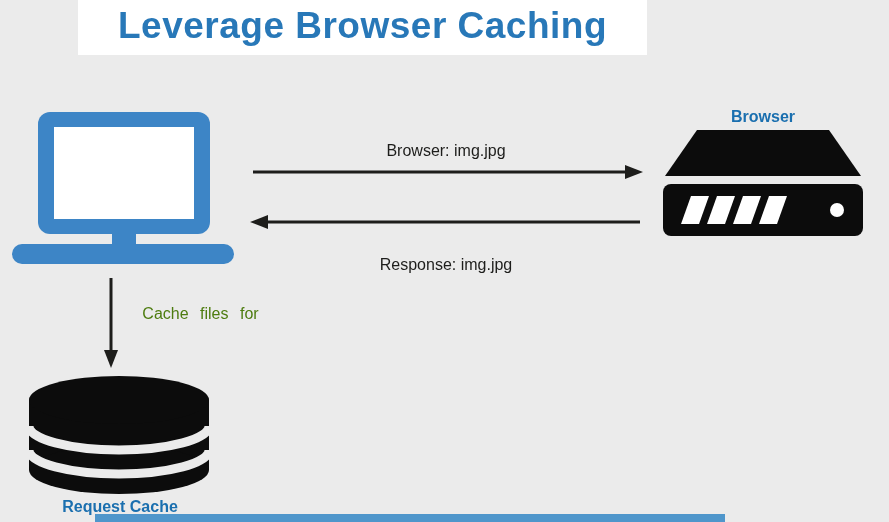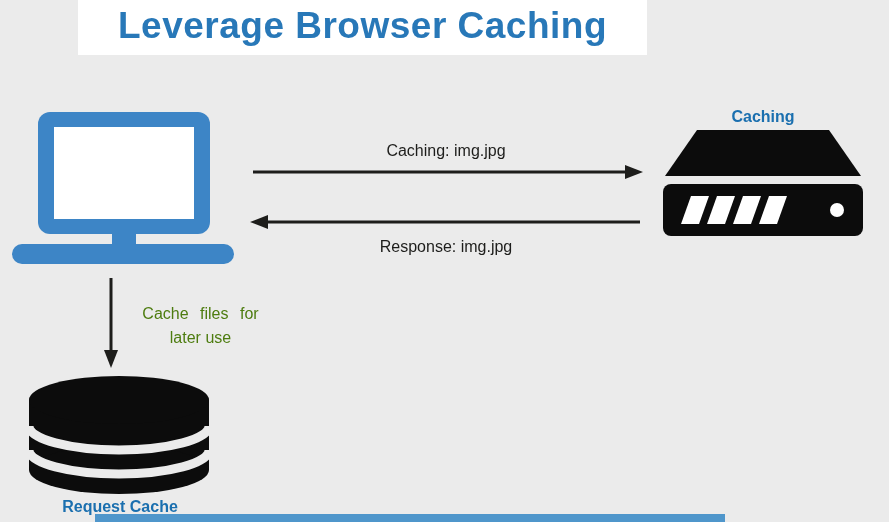--- a/index.html
+++ b/index.html
@@ -71,62 +71,61 @@
 
   <div class="abs" style="left:12px; top:112px;">
     <svg width="222" height="158" viewBox="0 0 222 158">
       <rect x="26" y="0" width="172" height="122" rx="12" fill="#3d85c6"></rect>
       <rect x="42" y="15" width="140" height="92" fill="#ffffff"></rect>
       <rect x="100" y="118" width="24" height="14" fill="#3d85c6"></rect>
       <rect x="0" y="132" width="222" height="20" rx="10" fill="#3d85c6"></rect>
     </svg>
   </div>
 
-  <div class="abs blue-label" style="left:663px; top:108px; width:200px;">Caching</div>
+  <div class="abs blue-label" style="left:663px; top:108px; width:200px;">Browser</div>
 
   <div class="abs" style="left:663px; top:130px;">
     <svg width="200" height="113" viewBox="0 0 200 113">
       <polygon points="34,0 166,0 198,46 2,46" fill="#0c0c0c"></polygon>
       <rect x="0" y="54" width="200" height="52" rx="8" fill="#0c0c0c"></rect>
       <polygon points="18,94 28,66 46,66 36,94" fill="#ffffff"></polygon>
       <polygon points="44,94 54,66 72,66 62,94" fill="#ffffff"></polygon>
       <polygon points="70,94 80,66 98,66 88,94" fill="#ffffff"></polygon>
       <polygon points="96,94 106,66 124,66 114,94" fill="#ffffff"></polygon>
       <circle cx="174" cy="80" r="7" fill="#ffffff"></circle>
     </svg>
   </div>
 
-  <div class="abs label" style="left:255px; top:142px; width:382px;">Caching: img.jpg</div>
+  <div class="abs label" style="left:255px; top:142px; width:382px;">Browser: img.jpg</div>
 
   <div class="abs" style="left:253px; top:162px;">
     <svg width="390" height="20" viewBox="0 0 390 20">
       <line x1="0" y1="10" x2="374" y2="10" stroke="#1d1d1b" stroke-width="3"></line>
       <polygon points="372,3 390,10 372,17" fill="#1d1d1b"></polygon>
     </svg>
   </div>
 
   <div class="abs" style="left:250px; top:212px;">
     <svg width="390" height="20" viewBox="0 0 390 20">
       <line x1="390" y1="10" x2="16" y2="10" stroke="#1d1d1b" stroke-width="3"></line>
       <polygon points="18,3 0,10 18,17" fill="#1d1d1b"></polygon>
     </svg>
   </div>
 
-  <div class="abs label" style="left:255px; top:238px; width:382px;">Response: img.jpg</div>
+  <div class="abs label" style="left:255px; top:256px; width:382px;">Response: img.jpg</div>
 
   <div class="abs" style="left:100px; top:278px;">
     <svg width="22" height="90" viewBox="0 0 22 90">
       <line x1="11" y1="0" x2="11" y2="74" stroke="#1d1d1b" stroke-width="3"></line>
       <polygon points="4,72 18,72 11,90" fill="#1d1d1b"></polygon>
     </svg>
   </div>
 
   <div class="abs cache-note" style="left:128px; top:302px; width:145px;">
     <div class="line1">Cache files for</div>
-    <div class="line2">later use</div>
   </div>
 
   <div class="abs" style="left:26px; top:374px;">
     <svg width="186" height="122" viewBox="0 0 186 122">
       <rect x="3" y="26" width="180" height="70" fill="#0c0c0c"></rect>
       <ellipse cx="93" cy="26" rx="90" ry="24" fill="#0c0c0c"></ellipse>
       <ellipse cx="93" cy="96" rx="90" ry="24" fill="#0c0c0c"></ellipse>
       <path d="M 3,52 a 90,24 0 0 0 180,0" stroke="#ebebeb" stroke-width="9" fill="none"></path>
       <path d="M 3,76 a 90,24 0 0 0 180,0" stroke="#ebebeb" stroke-width="9" fill="none"></path>
     </svg>

